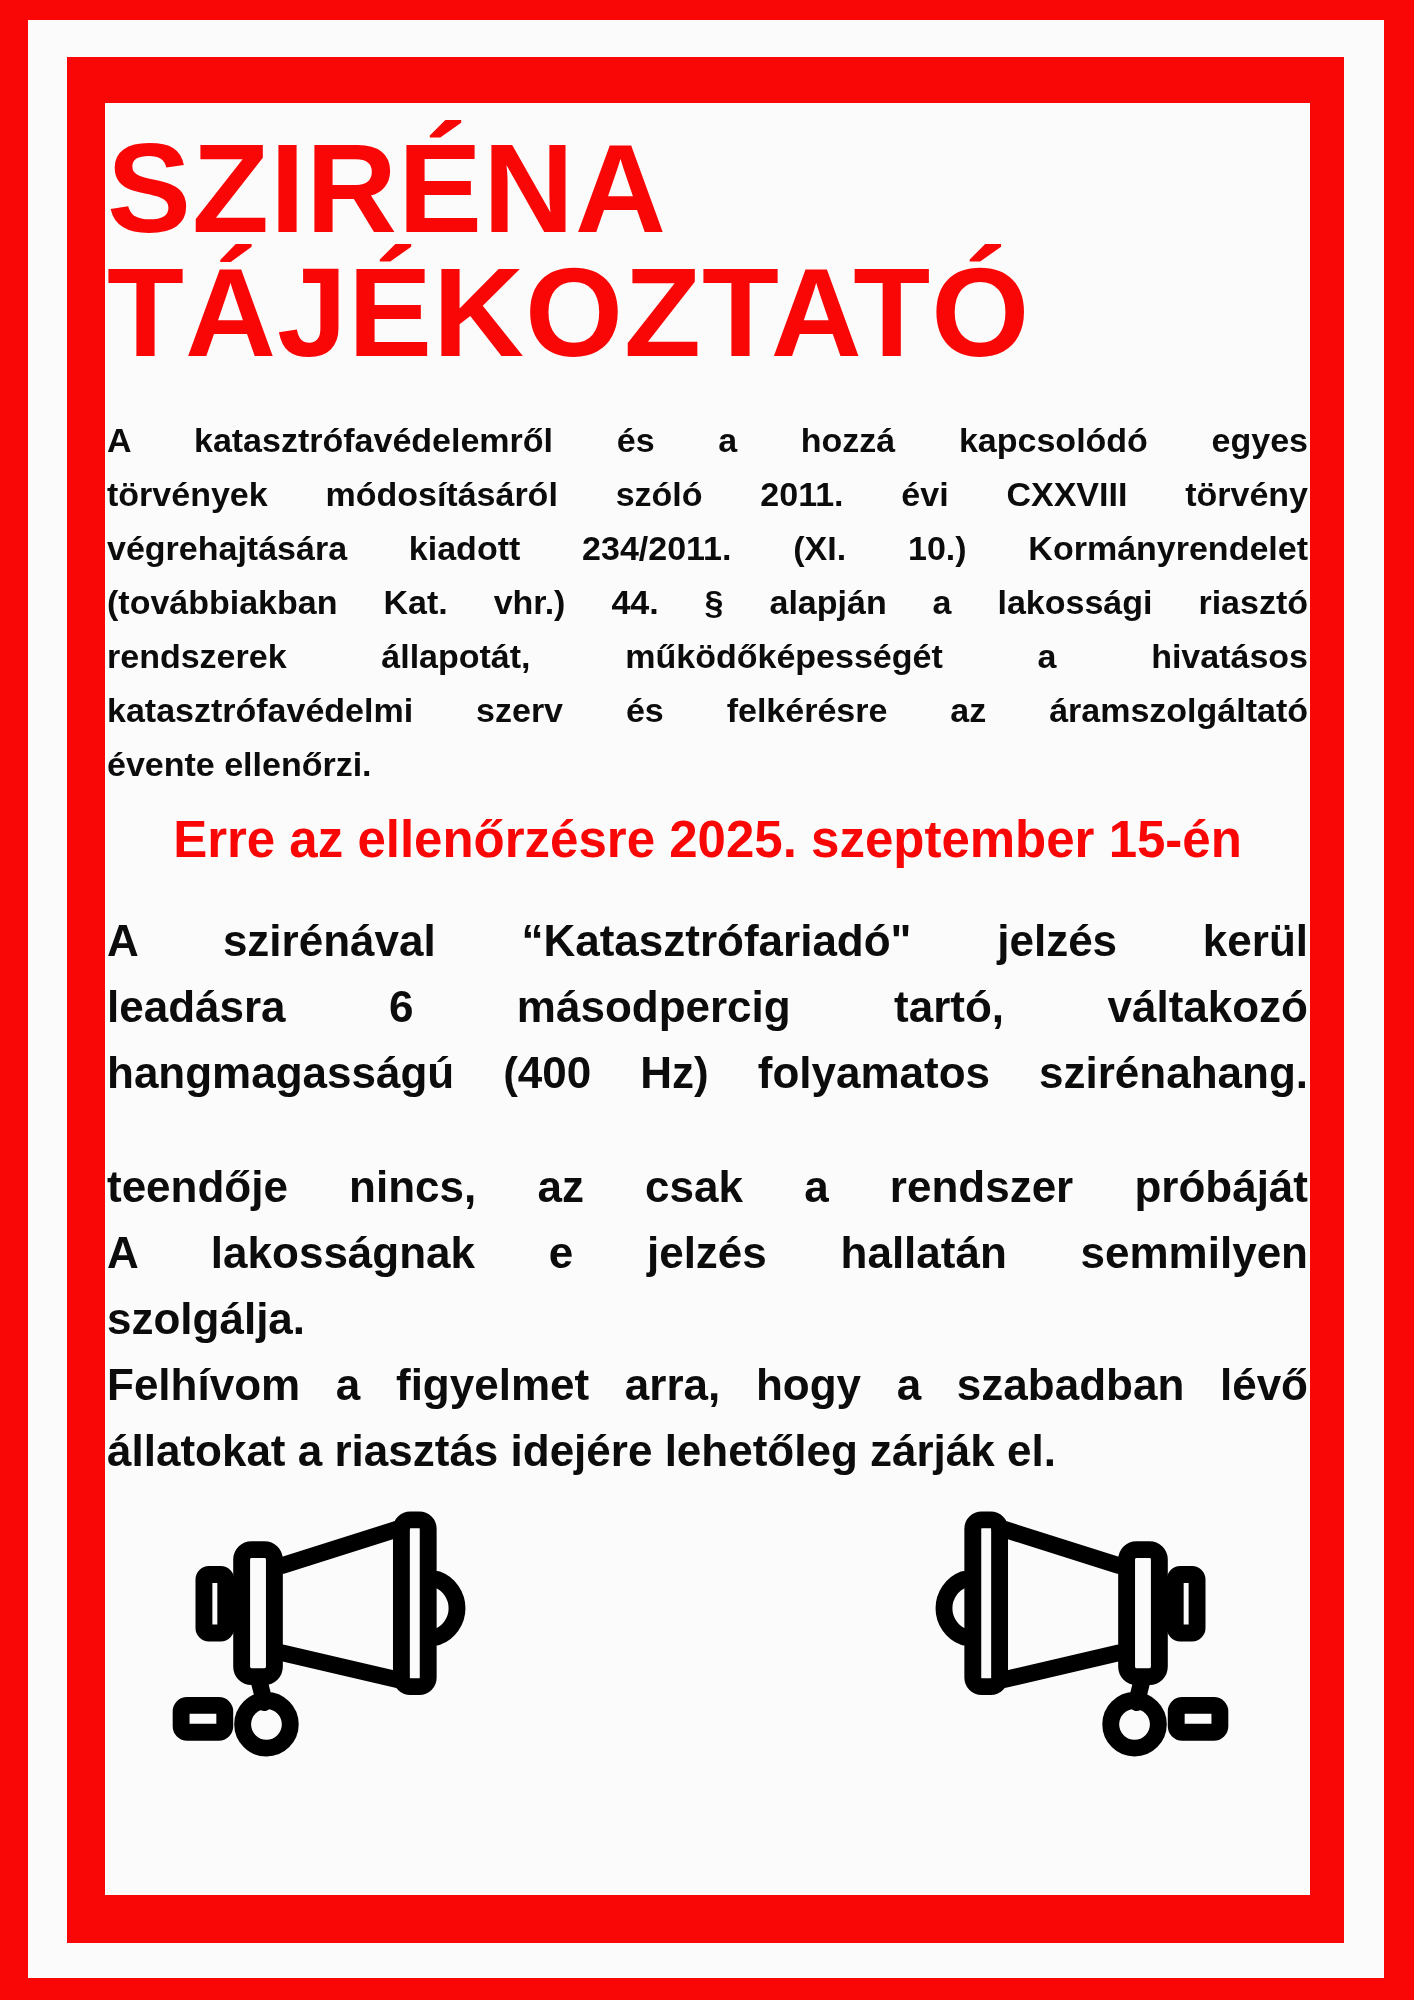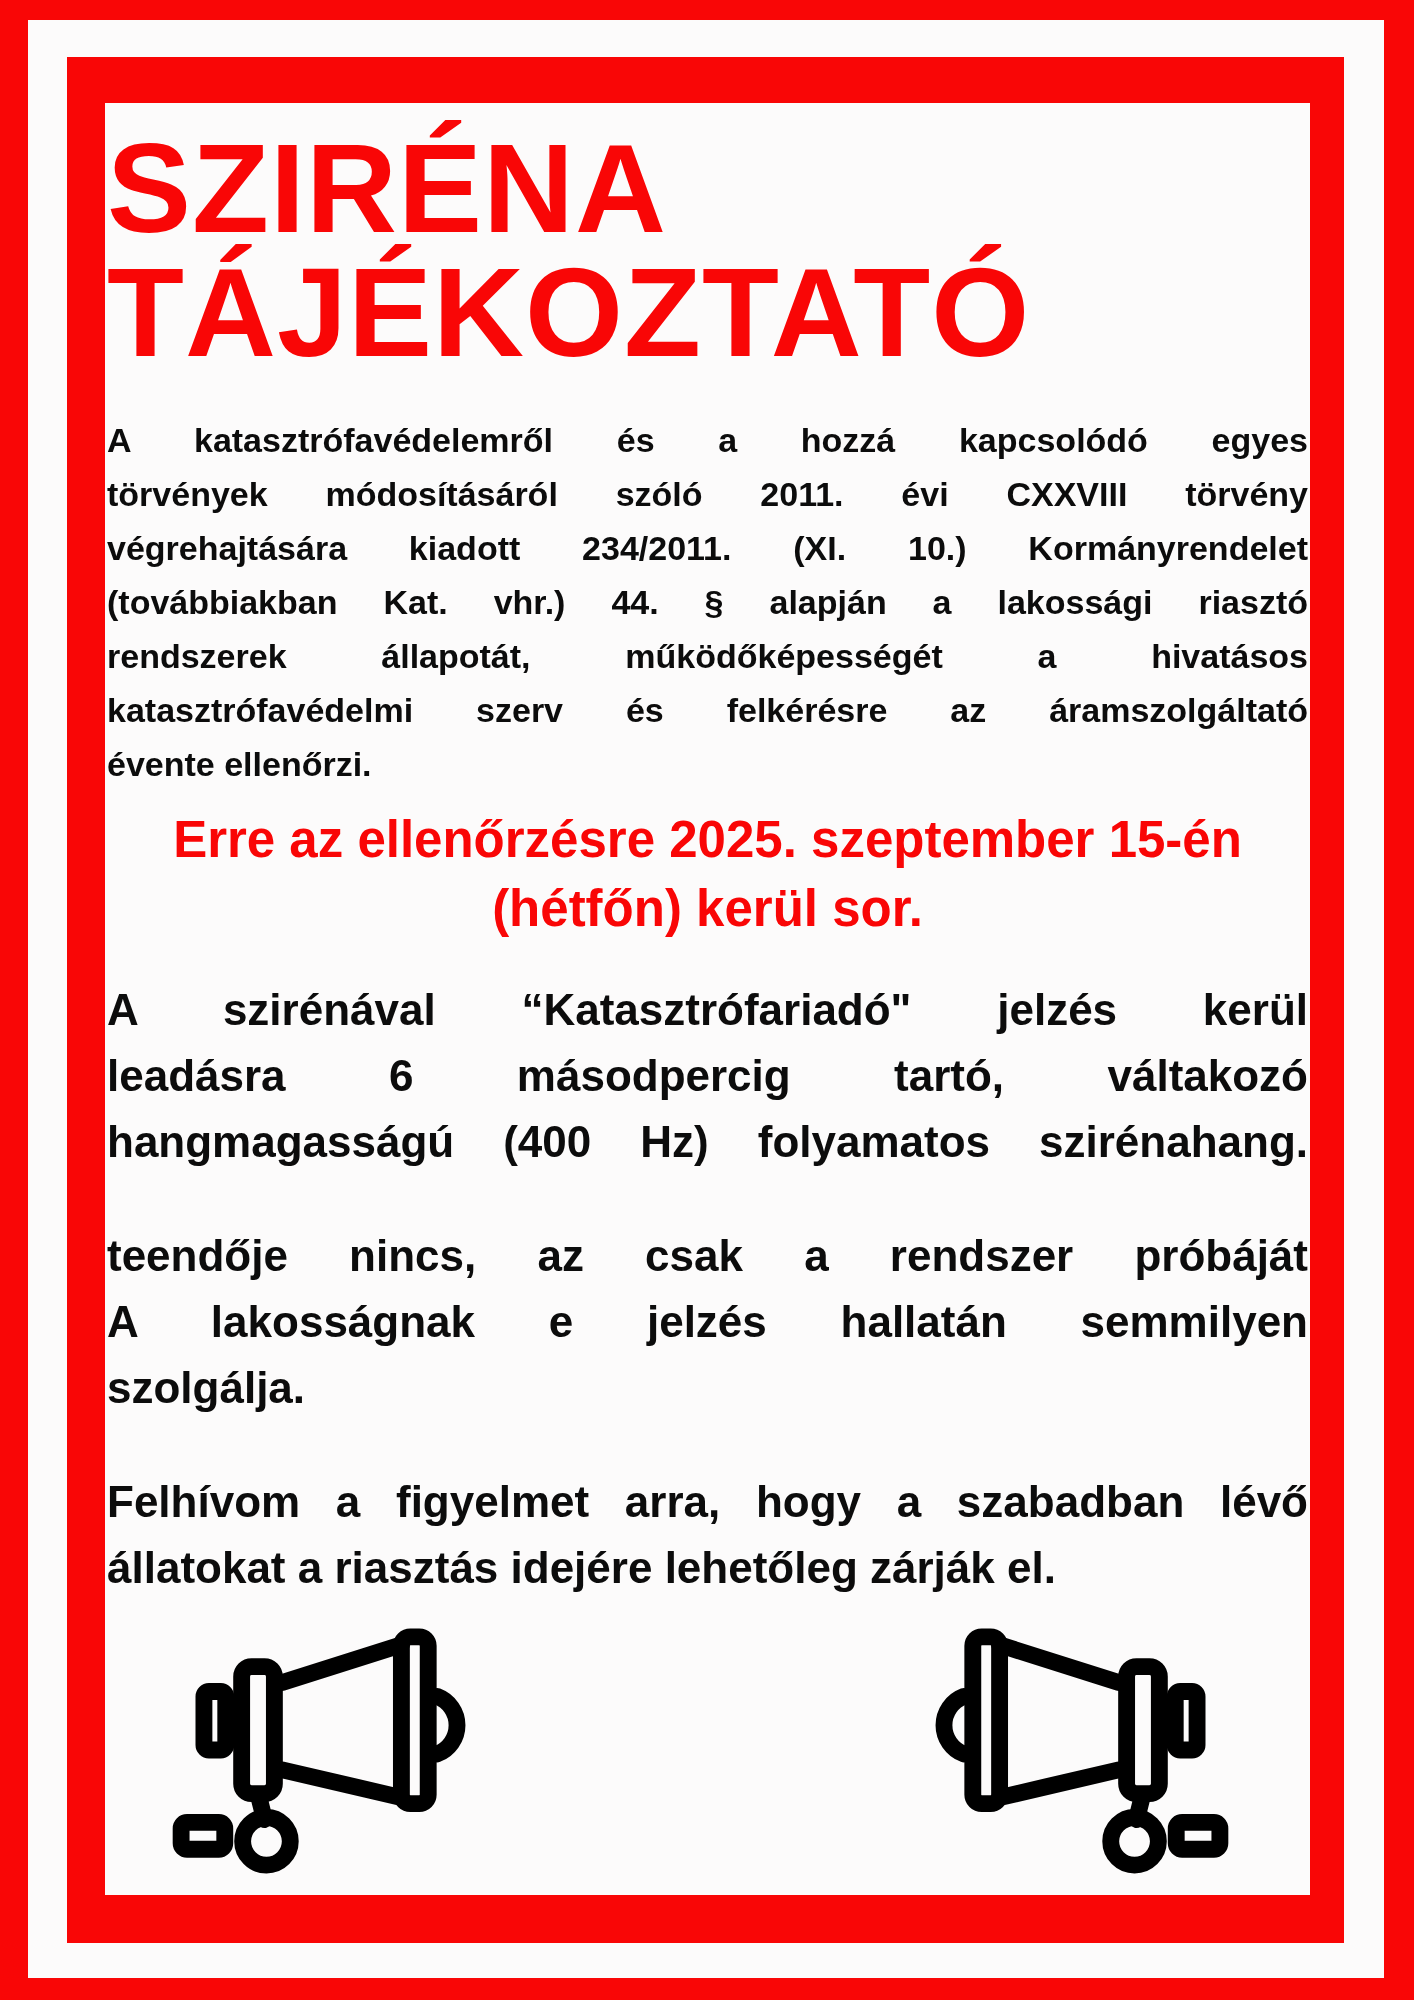--- a/index.html
+++ b/index.html
@@ -38,21 +38,21 @@
     line-height:124px;
     letter-spacing:1px;
     margin:0;
   }
 
   .para{font-weight:700;}
   .para-sm{margin-top:38px;font-size:34px;line-height:54px;}
   .para-lg{font-size:44px;line-height:66px;}
   .p2{margin-top:34px;}
   .p3{margin-top:48px;}
-  .p4{margin-top:48px;}
+  .p4{}
 
   .jline{text-align:justify;text-align-last:justify;text-justify:inter-word;white-space:normal;}
   .lastleft .jline.jlast{text-align-last:left;}
 
   .highlight{
     margin-top:14px;
     color:var(--red);
     font-weight:700;
     font-size:51px;
     line-height:69px;
@@ -87,21 +87,20 @@
         <div class="jline">törvények módosításáról szóló 2011. évi CXXVIII törvény</div>
         <div class="jline">végrehajtására kiadott 234/2011. (XI. 10.) Kormányrendelet</div>
         <div class="jline">(továbbiakban Kat. vhr.) 44. § alapján a lakossági riasztó</div>
         <div class="jline">rendszerek állapotát, működőképességét a hivatásos</div>
         <div class="jline">katasztrófavédelmi szerv és felkérésre az áramszolgáltató</div>
         <div class="jline jlast">évente ellenőrzi.</div>
       </div>
 
     <div class="highlight">
       <div>Erre az ellenőrzésre 2025. szeptember 15-én</div>
-      <div>(hétfőn) kerül sor.</div>
     </div>
 
     <div class="para para-lg p2">
         <div class="jline">A szirénával “Katasztrófariadó" jelzés kerül</div>
         <div class="jline">leadásra 6 másodpercig tartó, váltakozó</div>
         <div class="jline jlast">hangmagasságú (400 Hz) folyamatos szirénahang.</div>
       </div>
 
     <div class="para para-lg p3 lastleft">
         <div class="jline">teendője nincs, az csak a rendszer próbáját</div>

